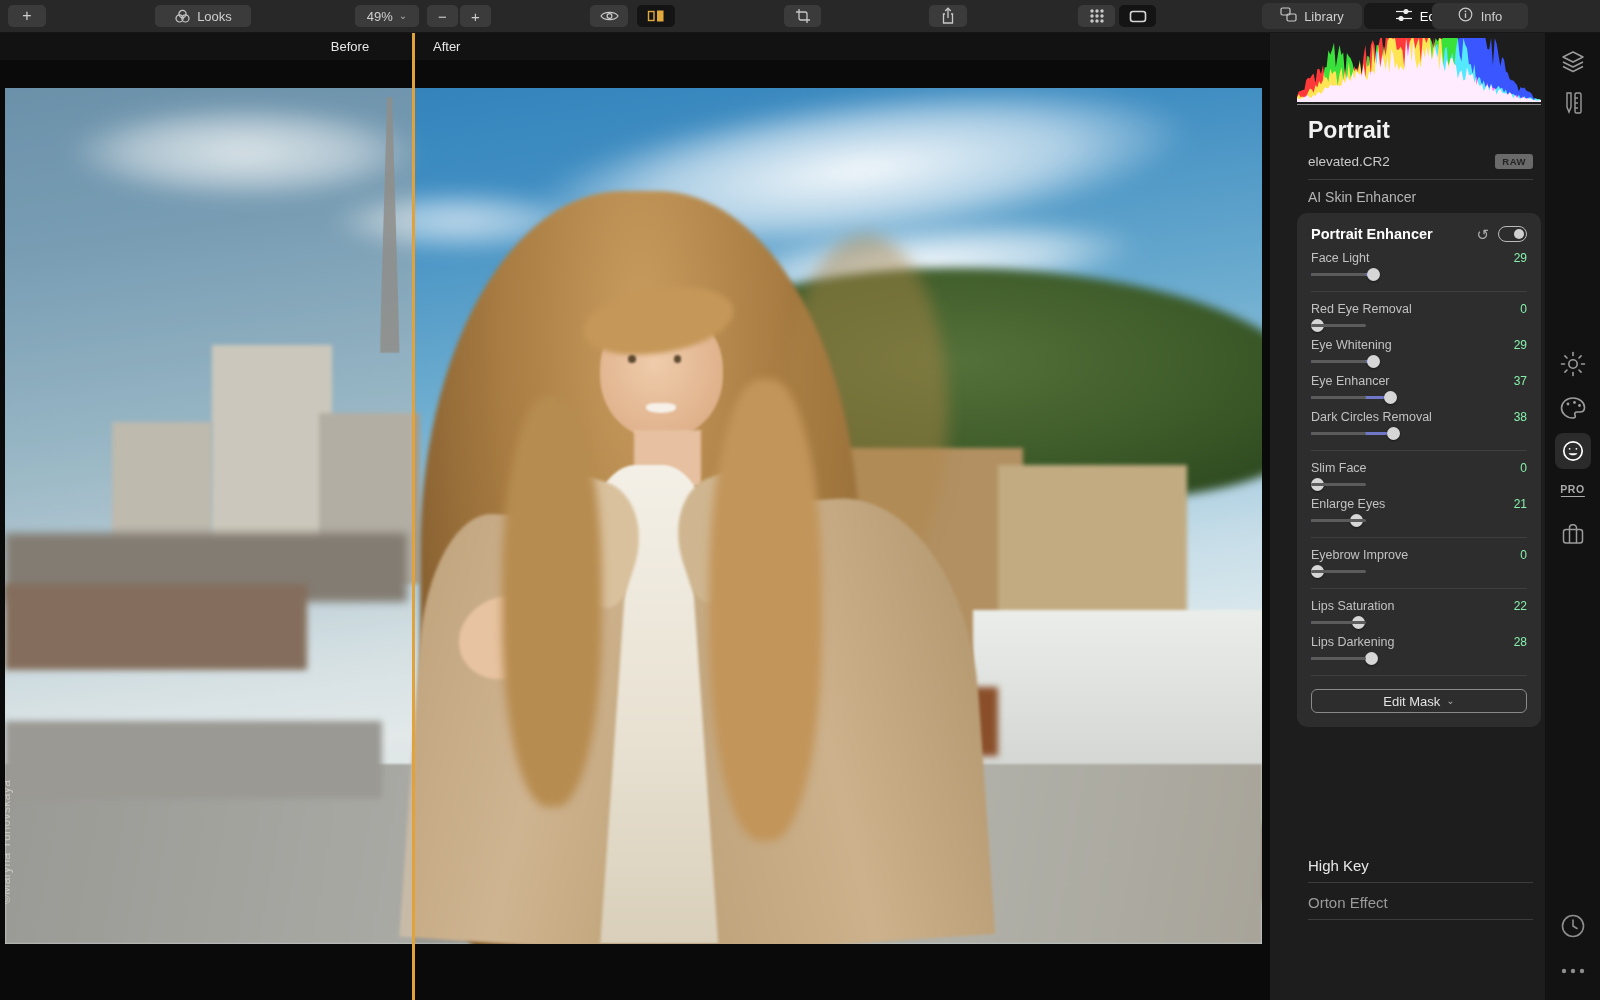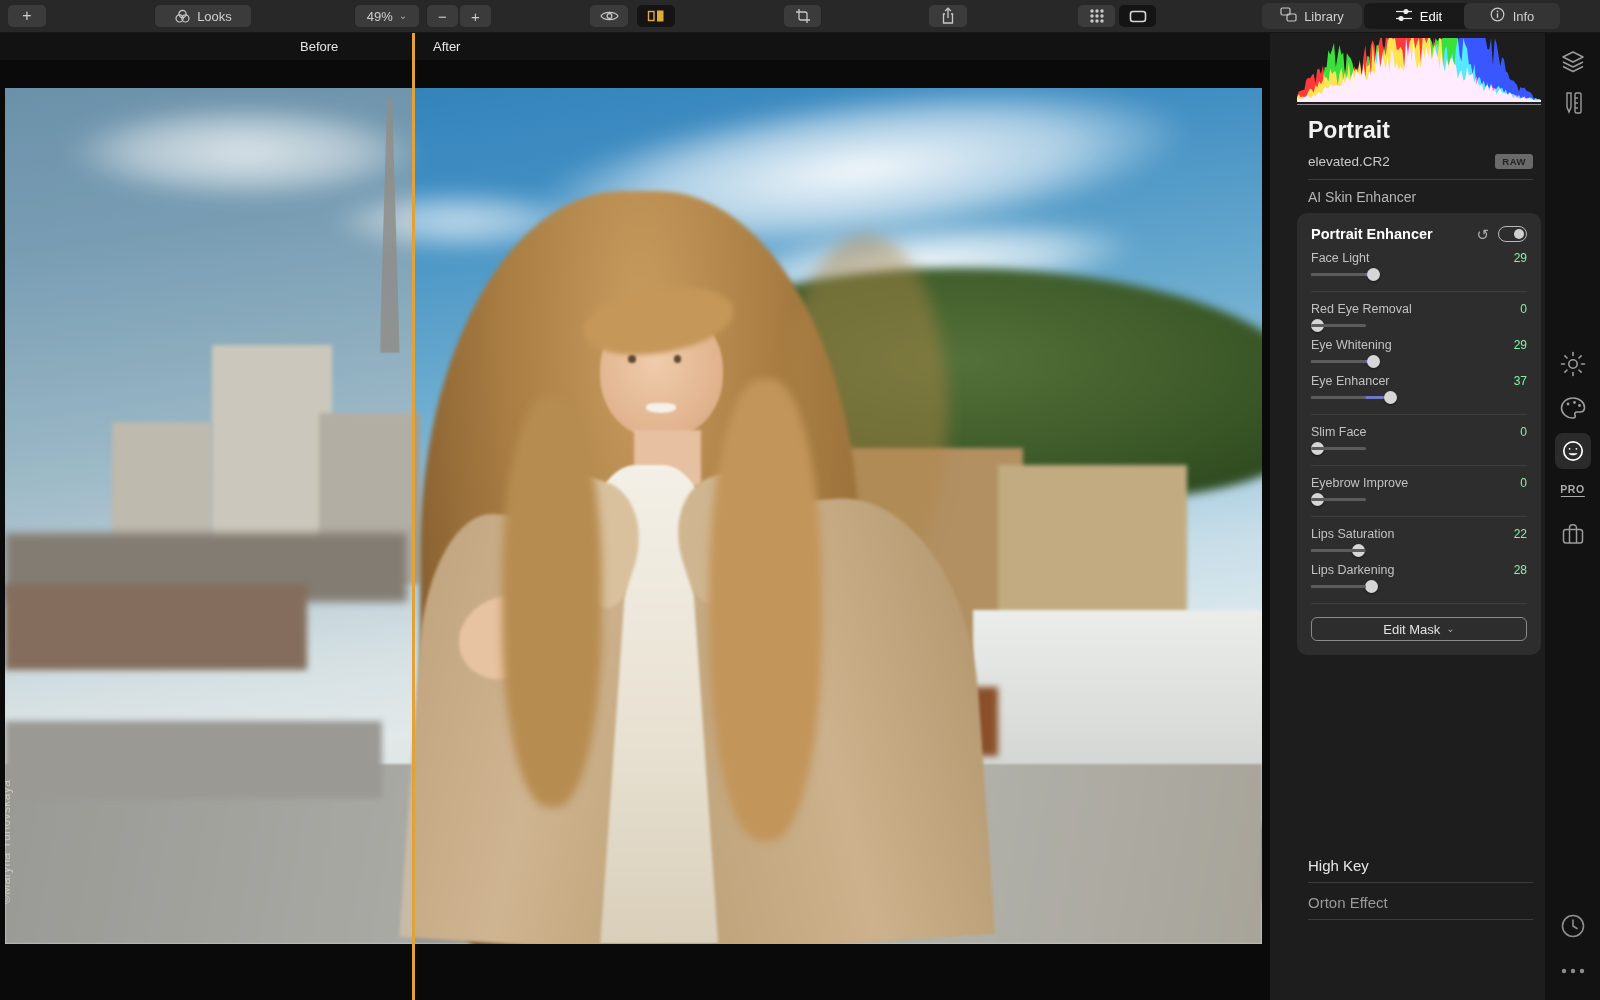--- a/index.html
+++ b/index.html
@@ -12,21 +12,21 @@
             display:flex; align-items:center; justify-content:center; gap:6px; font-size:13px; cursor:default; }
   .tb-btn svg { display:block; }
   .tb-dark  { background:#141414; }
   .tb-tab { position:absolute; top:3px; height:26px; border-radius:6px; display:flex; align-items:center; justify-content:center;
             gap:7px; font-size:13px; color:#cfcfcf; background:#343434; }
   .tb-tab.active { background:#191919; color:#ffffff; }
   .chev { font-size:10px; color:#a8a8a8; line-height:1; }
 
   
   .labelbar { position:absolute; left:0; top:33px; width:1270px; height:27px; background:#121212; z-index:30; }
-  .lbl-before { position:absolute; top:6px; left:300px; width:100px; text-align:left; color:#e6e6e6; font-size:13px; }
+  .lbl-before { position:absolute; top:6px; left:300px; width:100px; text-align:center; color:#e6e6e6; font-size:13px; }
   .lbl-after  { position:absolute; top:6px; left:433px; color:#e6e6e6; font-size:13px; }
 
   
   .canvas { position:absolute; left:0; top:60px; width:1270px; height:940px; background:#0a0a0a; overflow:hidden; }
   .photo { position:absolute; left:5px; top:28px; width:1257px; height:856px; overflow:hidden; background:#9db6c4; }
   .ph { position:absolute; }
   .sky { inset:0; background:linear-gradient(172deg,#2e7fb8 0%,#3f8dc2 16%,#6caccf 36%,#9cc6dc 50%,#c6dde8 60%,#d9e7ec 68%,#cfdfe6 74%); }
   .cloud { background:radial-gradient(ellipse at 50% 50%, rgba(255,255,255,.95) 0%, rgba(255,255,255,.55) 45%, rgba(255,255,255,0) 72%); filter:blur(10px); }
   .hills { background:radial-gradient(ellipse at 45% 40%, #55713a 0%, #3c5a28 55%, #2e4a20 85%); border-radius:45% 55% 30% 30%; filter:blur(5px); }
   .bldg { filter:blur(2px); }
@@ -182,21 +182,21 @@
       <span>
         <svg width="18" height="14" viewBox="0 0 18 14" stroke="#eeeeee" stroke-width="1.2" fill="#eeeeee">
             <line x1="1" y1="3.5" x2="17" y2="3.5"></line>
             <line x1="1" y1="10.5" x2="17" y2="10.5"></line>
             <circle cx="11" cy="3.5" r="2"></circle>
             <circle cx="6" cy="10.5" r="2"></circle>
           </svg>
       </span>
       <span>Edit</span>
     </div>
-    <div class="tb-tab" style="left:1464px; width:96px;gap:8px;">
+    <div class="tb-tab" style="left:1432px; width:96px;gap:8px;">
       <span>
         <svg width="15" height="15" viewBox="0 0 15 15">
             <circle cx="7.5" cy="7.5" r="6.3" fill="none" stroke="#c9c9c9" stroke-width="1.2"></circle>
             <circle cx="7.5" cy="4.3" r=".9" fill="#c9c9c9"></circle>
             <rect x="6.8" y="6.3" width="1.4" height="4.6" fill="#c9c9c9"></rect>
           </svg>
       </span>
       <span>Info</span>
     </div>
   </div>
@@ -326,31 +326,53 @@
         <div class="srow-top">
             <span class="slabel">Eye Enhancer</span>
             <span class="svalue">37</span>
           </div>
         <div class="strack">
             <div class="rail"></div>
             <div class="fill" style="width: 37%;"></div>
             <div class="sknob" style="left: max(0px, 37% - 6.5px);"></div>
           </div>
       </div>
+      <div class="srow">
+        <div class="srow-top">
+            <span class="slabel">Dark Circles Removal</span>
+            <span class="svalue">38</span>
+          </div>
+        <div class="strack">
+            <div class="rail"></div>
+            <div class="fill" style="width: 38%;"></div>
+            <div class="sknob" style="left: max(0px, 38% - 6.5px);"></div>
+          </div>
+      </div>
       <div class="sdivider"></div>
 
       <div class="srow">
         <div class="srow-top">
             <span class="slabel">Slim Face</span>
             <span class="svalue">0</span>
           </div>
         <div class="strack">
             <div class="rail"></div>
             <div class="fill" style="width: 0%;"></div>
             <div class="sknob" style="left: max(0px, 0% - 6.5px);"></div>
+          </div>
+      </div>
+      <div class="srow">
+        <div class="srow-top">
+            <span class="slabel">Enlarge Eyes</span>
+            <span class="svalue">21</span>
+          </div>
+        <div class="strack">
+            <div class="rail"></div>
+            <div class="fill" style="width: 21%;"></div>
+            <div class="sknob" style="left: max(0px, 21% - 6.5px);"></div>
           </div>
       </div>
       <div class="sdivider"></div>
 
       <div class="srow">
         <div class="srow-top">
             <span class="slabel">Eyebrow Improve</span>
             <span class="svalue">0</span>
           </div>
         <div class="strack">

